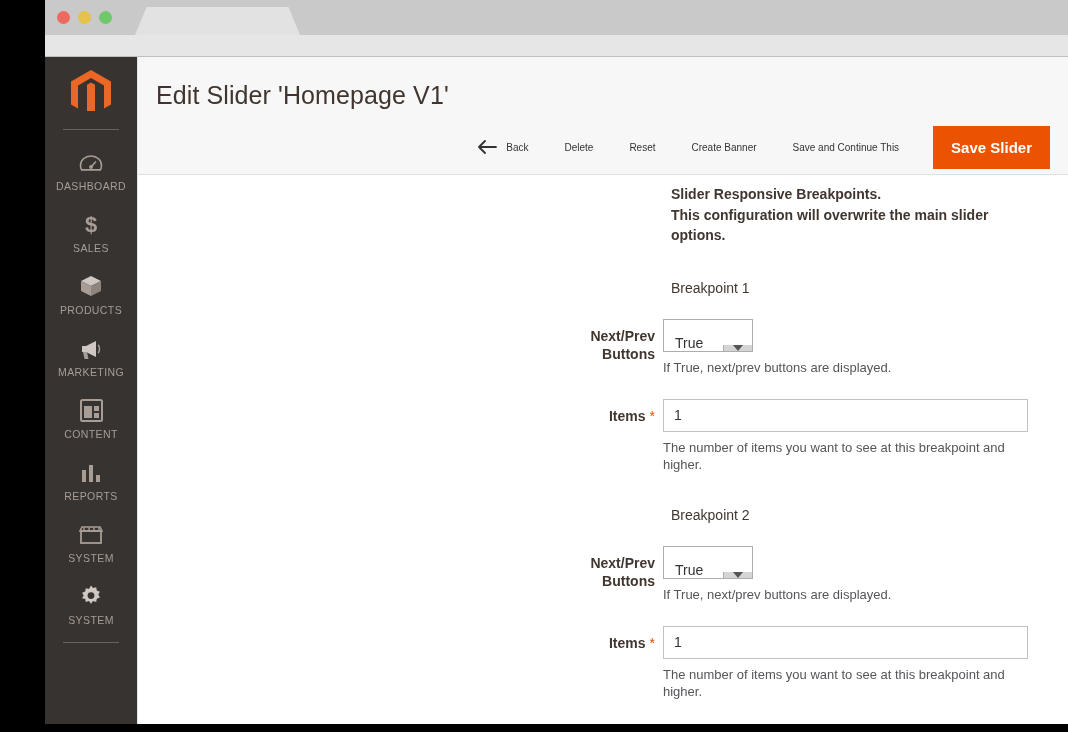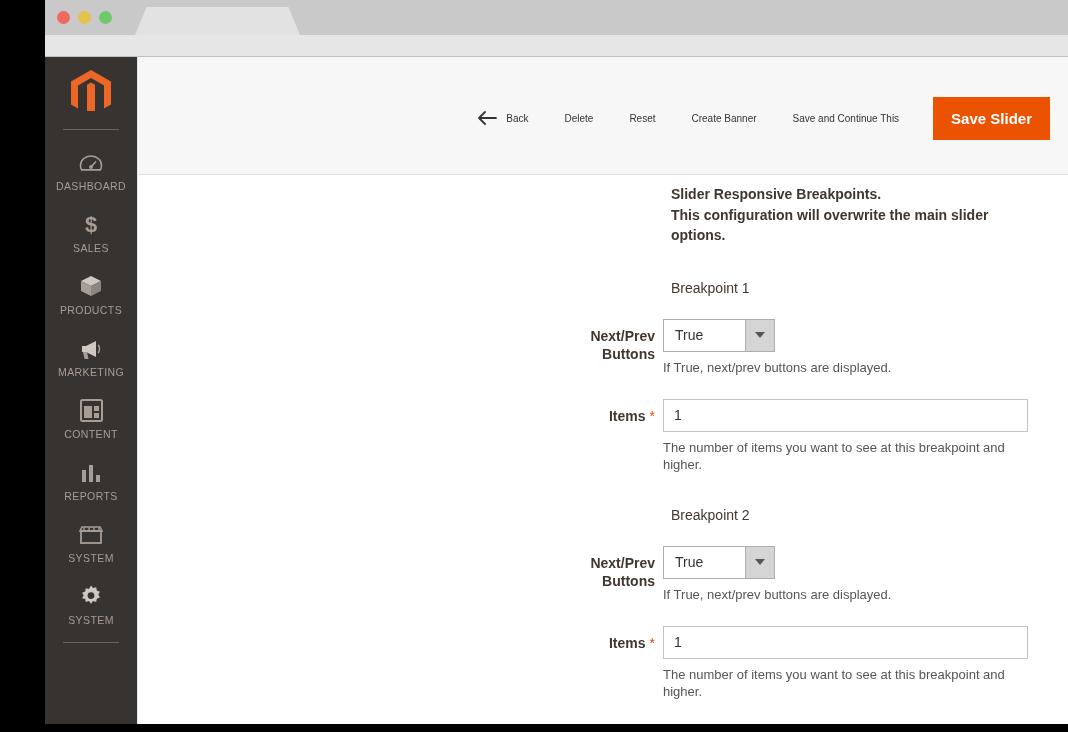--- a/index.html
+++ b/index.html
@@ -219,21 +219,22 @@
     text-align: right;
   }
   .field-control { flex: 1; min-width: 0; }
 
   .sel {
     display: inline-flex;
     height: 33px;
     border: 1px solid #adadad;
     background: #fff;
     cursor: pointer;
-    width: 112px;
+    width: 90px;
+    align-items: flex-end;
   }
   .sel-value {
     flex: 1;
     display: flex;
     align-items: center;
     padding-left: 11px;
     font-size: 14px;
     color: #333;
     background: #fff;
   }
@@ -390,20 +391,21 @@
         <span class="nav-icon">
           
         </span>
         <span class="nav-label"></span>
       </a>
     </nav>
 
     <div class="main">
 
       <div class="page-header">
+        <div class="page-title">Edit Slider 'Homepage V1'</div>
 
         <div class="page-actions">
           <button class="act act-back">
             <svg class="back-arrow" width="20" height="14" viewBox="0 0 20 14">
               <path d="M19 7H2M8 1L2 7l6 6" stroke="#333" stroke-width="1.8" fill="none" stroke-linecap="round" stroke-linejoin="round"></path>
             </svg>
             <span>Back</span>
           </button>
           <button class="act">
             <span>Delete</span>

